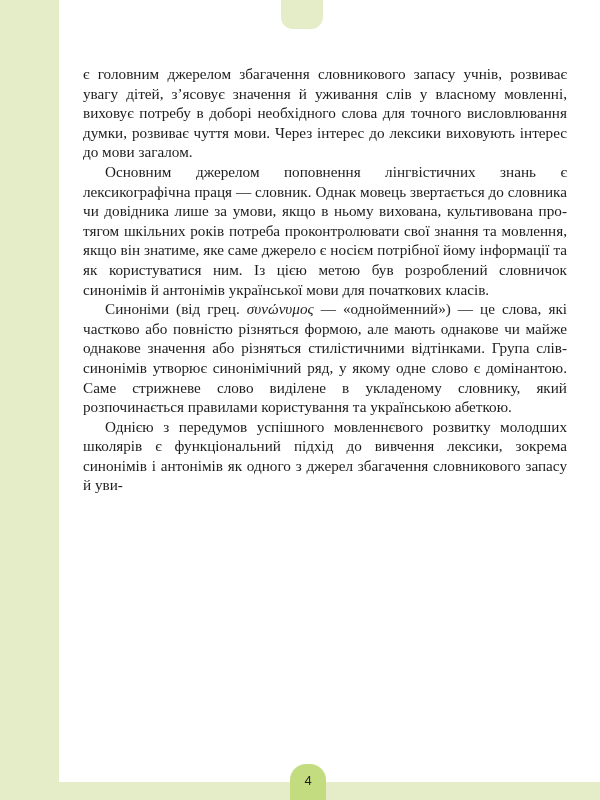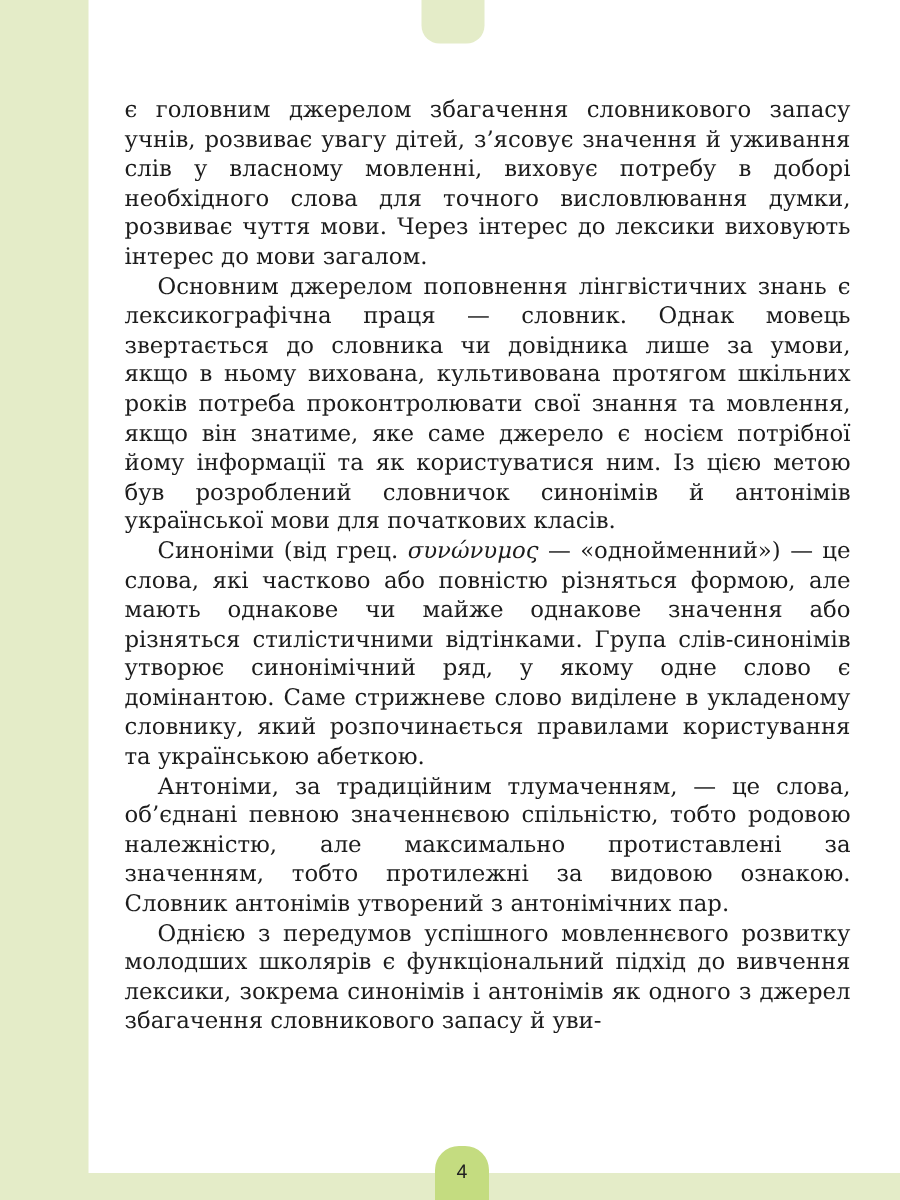--- a/index.html
+++ b/index.html
@@ -64,38 +64,38 @@
       width: 484px;
       color: #1c1c1c;
       font-size: 15.2px;
       line-height: 19.6px;
     }
     .content p {
       margin: 0;
       text-align: justify;
       text-indent: 22px;
       hyphens: manual;
+      font-family: Liberation Serif, serif;
     }
     .content p.first {
       text-indent: 0;
     }
     .greek {
       font-style: italic;
     }
   </style>
 </head>
 <body>
 
 <div class="left-strip"></div>
 <div class="bottom-band"></div>
 <div class="top-tab"></div>
 
 <div class="content">
   <p class="first">є головним джерелом збагачення словникового запасу учнів, розвиває увагу дітей, з’ясовує значення й ужи­вання слів у власному мовленні, виховує потребу в до­борі необхідного слова для точного висловлювання дум­ки, розвиває чуття мови. Через інтерес до лексики ви­ховують інтерес до мови загалом.</p>
   <p>Основним джерелом поповнення лінгвістичних знань є лексикографічна праця — словник. Однак мовець звертається до словника чи довідника лише за умови, якщо в ньому вихована, культивована про­тягом шкільних років потреба проконтролювати свої знання та мовлення, якщо він знатиме, яке саме дже­рело є носієм потрібної йому інформації та як корис­туватися ним. Із цією метою був розроблений словни­чок синонімів й антонімів української мови для почат­кових класів.</p>
   <p><span>Синоніми (від грец. </span><span class="greek">συνώνυμος</span><span> — «однойменний») — це слова, які частково або повністю різняться фор­мою, але мають однакове чи майже однакове значення або різняться стилістичними відтінками. Група слів-синонімів утворює синонімічний ряд, у якому одне слово є домінантою. Саме стрижневе слово виділене в укладеному словнику, який розпочинається правила­ми користування та українською абеткою.</span></p>
-  <p>Антоніми, за традиційним тлумаченням, — це сло­ва, об’єднані певною значеннєвою спільністю, тобто родовою належністю, але максимально протиставлені за значенням, тобто протилежні за видовою ознакою. Словник антонімів утворений з антонімічних пар.</p>
   <p>Однією з передумов успішного мовленнєвого розви­тку молодших школярів є функціональний підхід до вивчення лексики, зокрема синонімів і антонімів як одного з джерел збагачення словникового запасу й уви-</p>
 </div>
 
 <div class="page-number-tab">
   <span class="page-number">4</span>
 </div>
 
 </body></html>

